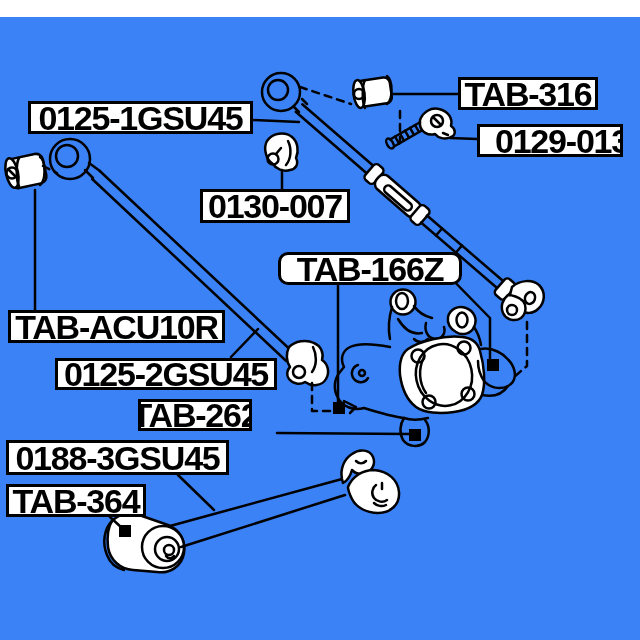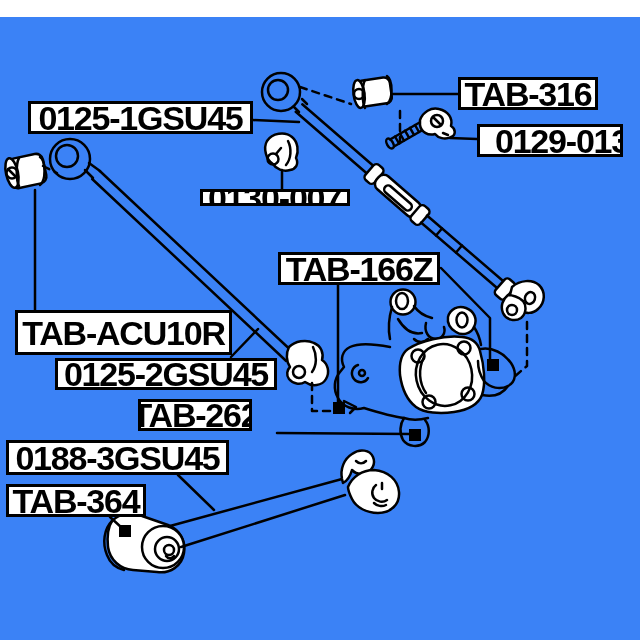--- a/index.html
+++ b/index.html
@@ -146,25 +146,25 @@
       <rect x="119" y="508" width="12" height="12"></rect>
     </g>
   </svg>
 
   <div class="label" style="left:28px;  top:84px;  width:225px; height:33px;">0125-1GSU45</div>
 
   <div class="label" style="left:458px; top:60px;  width:140px; height:33px;text-align:center;">TAB-316</div>
 
   <div class="label" style="left:477px; top:107px; width:146px; height:33px;padding-left:24px;">0129-013</div>
 
-  <div class="label" style="left:200px; top:172px; width:150px; height:17px;">0130-007</div>
+  <div class="label" style="left:200px; top:172px; width:150px; height:34px;">0130-007</div>
 
-  <div class="label" style="left:15px;   top:293px; width:217px; height:45px;">TAB-ACU10R</div>
+  <div class="label" style="left:8px;   top:293px; width:217px; height:33px;">TAB-ACU10R</div>
 
-  <div class="label" style="left:278px; top:235px; width:162px; height:33px;">TAB-166Z</div>
+  <div class="label" style="left:278px; top:235px; width:184px; height:33px;border-radius:10px;">TAB-166Z</div>
 
   <div class="label" style="left:55px;  top:341px; width:222px; height:32px;">0125-2GSU45</div>
 
   <div class="label" style="left:138px; top:382px; width:114px; height:32px;">TAB-262</div>
 
   <div class="label" style="left:6px;   top:423px; width:223px; height:35px;">0188-3GSU45</div>
 
   <div class="label" style="left:6px;   top:467px; width:140px; height:33px;">TAB-364</div>
 
 </div>

